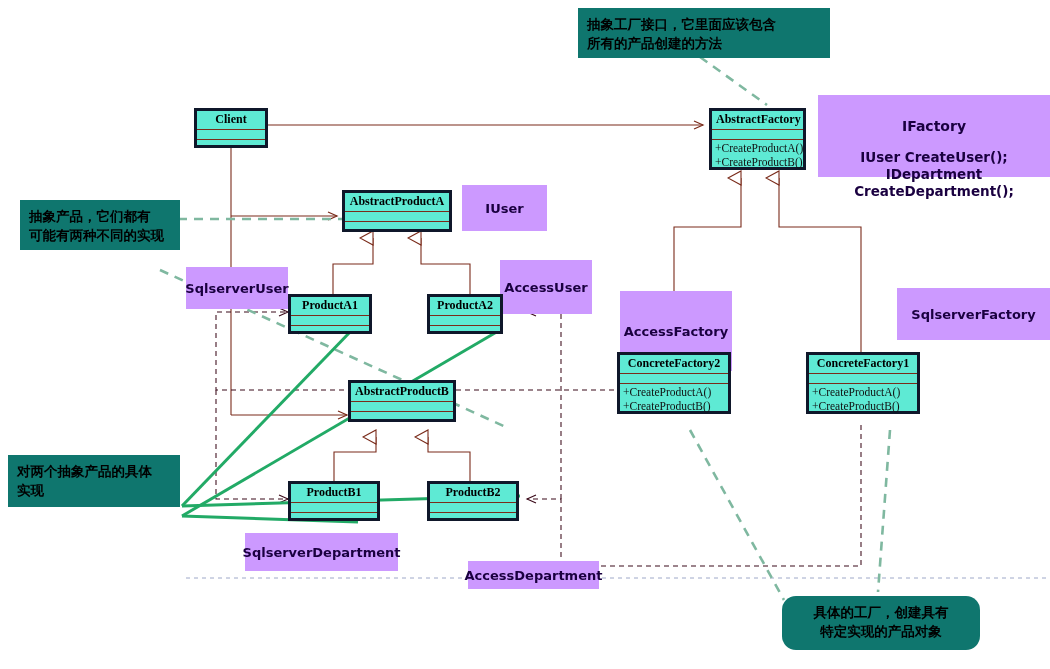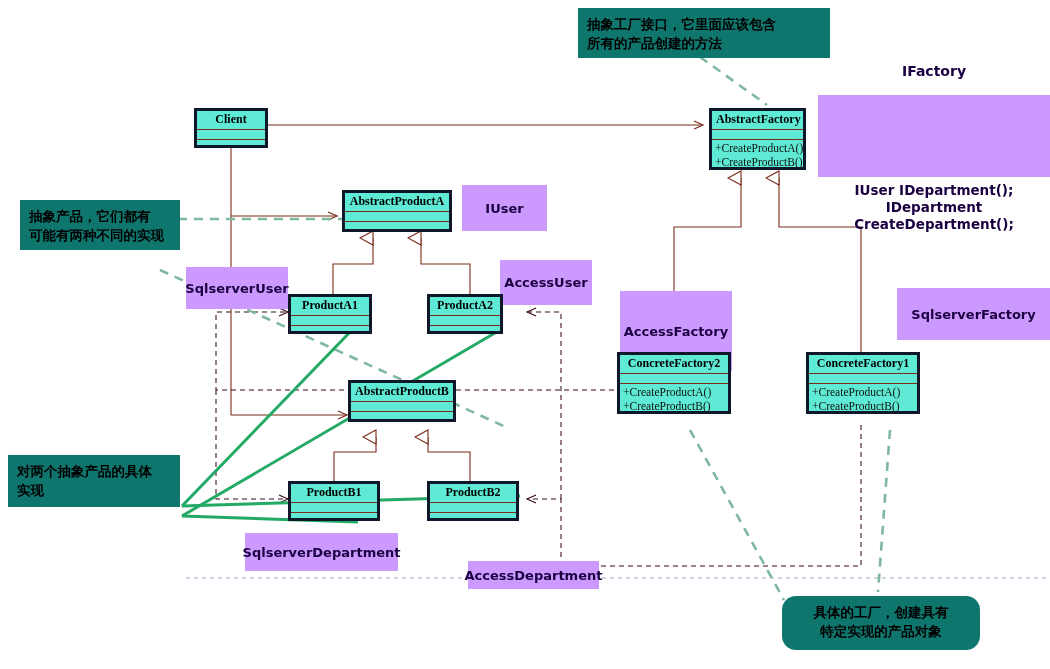--- a/index.html
+++ b/index.html
@@ -71,23 +71,22 @@
     font-size: 13px;
     display: flex;
     align-items: center;
     justify-content: center;
     text-align: center;
     z-index: 4;
     line-height: 15px;
   }
   .purple.iface {
     flex-direction: column;
-    justify-content: center;
+    justify-content: space-between;
     padding-top: 24px;
-    gap: 44px;
   }
   .purple .if-name { font-size: 14px; font-weight: bold; }
   .purple .if-rule {
     width: 78%;
     height: 1px;
     background: #3b0a6b;
     margin: 9px 0 6px 0;
   }
   .purple .if-ops {
     font-size: 13.5px;
@@ -185,28 +184,28 @@
       <path d="M182,506 L520,496" fill="none" stroke="#22aa66" stroke-width="3"></path>
       <path d="M182,516 L500,330" fill="none" stroke="#22aa66" stroke-width="3"></path>
       <path d="M182,516 L358,522" fill="none" stroke="#22aa66" stroke-width="3"></path>
     </g>
   </svg>
 
   <div class="purple iface" style="left:818px; top:95px; width:232px; height:82px;">
     <div class="if-name">IFactory</div>
     <div class="if-rule"></div>
     <div class="if-ops">
-      <div>IUser IDepartment();</div>
+      <div>IUser CreateUser();</div>
       <div>IDepartment CreateDepartment();</div>
     </div>
   </div>
 
   <div class="purple" style="left:462px; top:185px; width:85px; height:46px;">IUser</div>
 
-  <div class="purple" style="left:500px; top:260px; width:92px; height:45px;">AccessUser</div>
+  <div class="purple" style="left:500px; top:260px; width:92px; height:54px;">AccessUser</div>
 
   <div class="purple" style="left:186px; top:267px; width:102px; height:42px;">SqlserverUser</div>
 
 
   <div class="purple" style="left:245px; top:533px; width:153px; height:38px;">SqlserverDepartment</div>
 
   <div class="purple" style="left:468px; top:561px; width:131px; height:28px;">AccessDepartment</div>
 
   <div class="purple" style="left:620px; top:291px; width:112px; height:80px;">AccessFactory</div>
 

